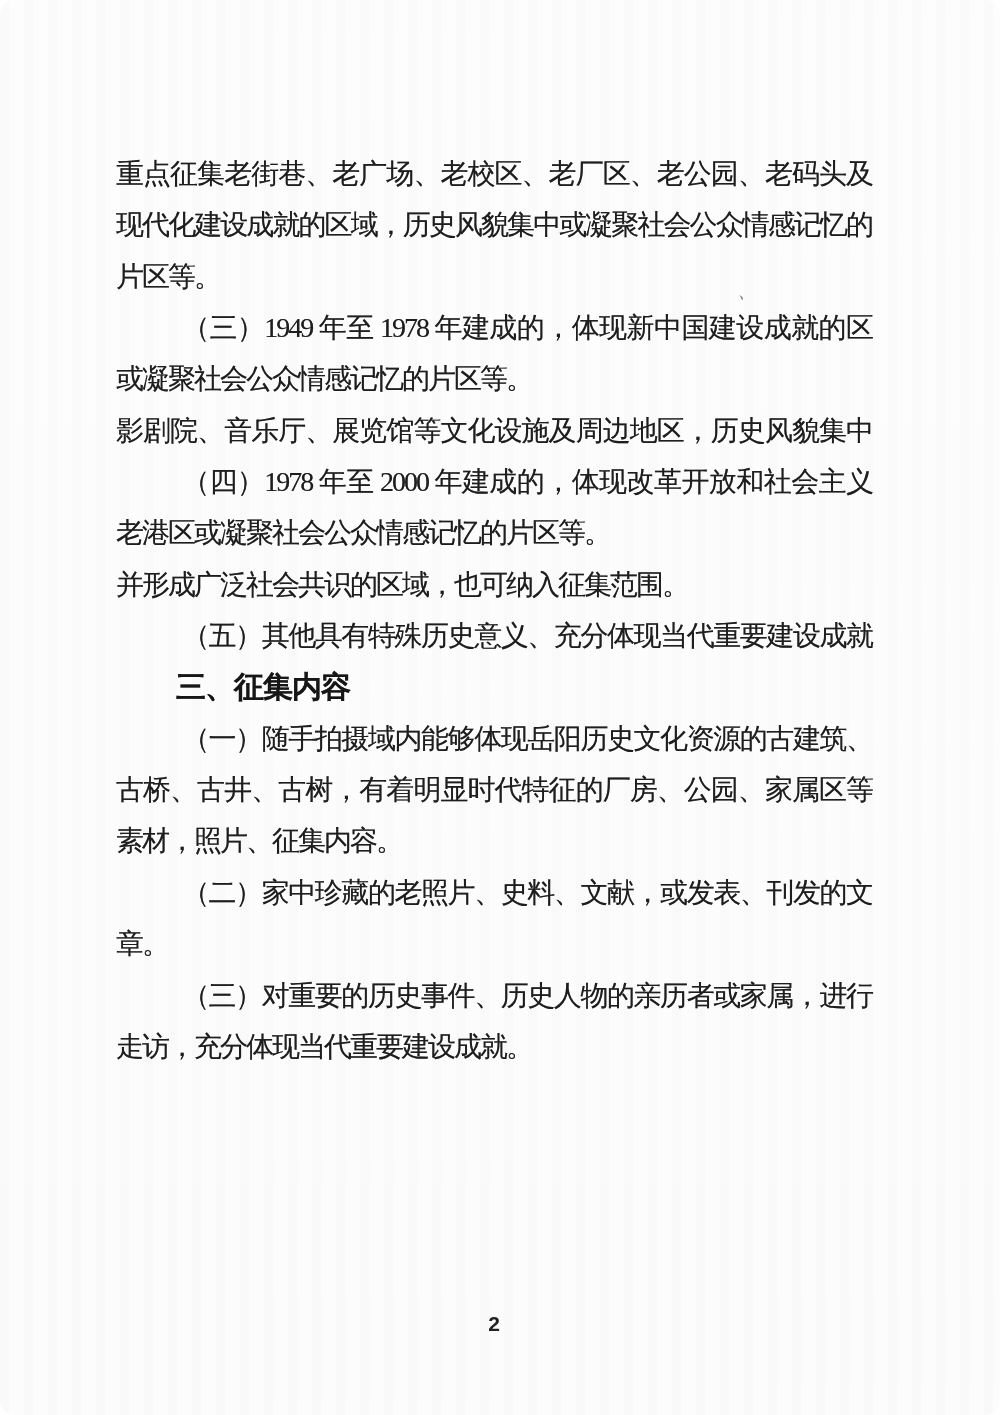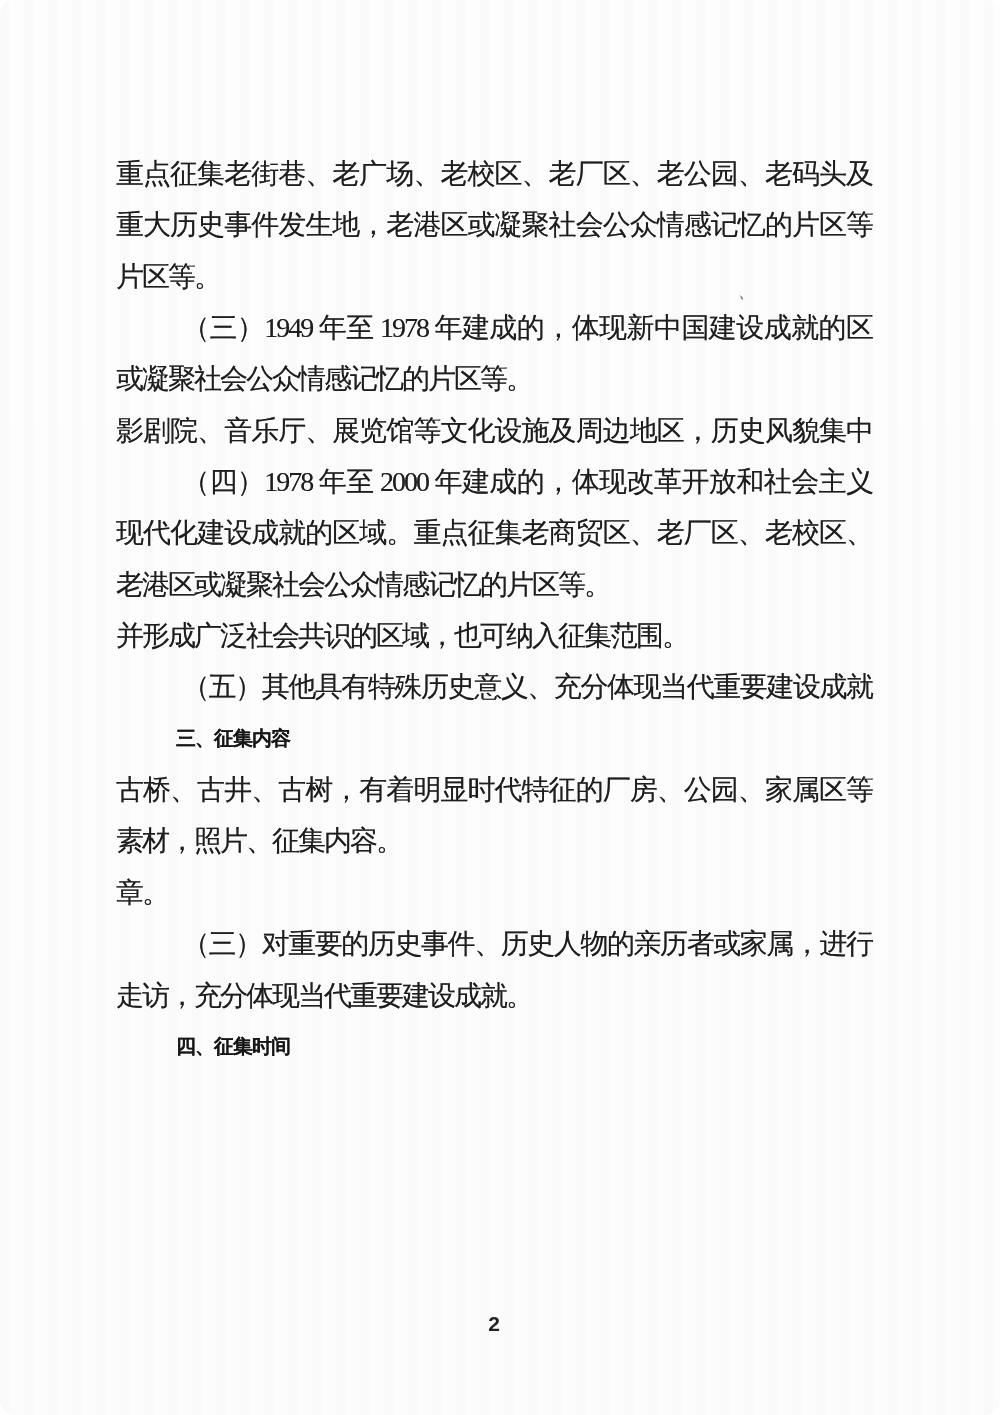--- a/index.html
+++ b/index.html
@@ -40,21 +40,21 @@
   .line.fill {
     white-space: normal;
     text-align-last: justify;
   }
 
   .line.indent { padding-left: 66px; }
 
   .line.heading {
     font-family: "Liberation Sans", "DejaVu Sans", sans-serif;
     font-weight: 700;
-    font-size: 20px;
+    font-size: 30px;
     letter-spacing: -1px;
     color: #161616;
     text-shadow: 0 0 0.6px rgba(20,20,20,0.7);
   }
   .line.heading.indent { padding-left: 60px; }
 
   .page-number {
     position: absolute;
     left: 116px;
     width: 756px;
@@ -77,36 +77,36 @@
     font-family: "DejaVu Sans", sans-serif;
   }
 </style>
 </head>
 <body>
 
 <div class="page">
 
   <div class="text-block">
     <div class="line fill">重点征集老街巷、老广场、老校区、老厂区、老公园、老码头及</div>
-    <div class="line fill">重大历史事件发生地，老港区或凝聚社会公众情感记忆的片区等</div>
+    <div class="line fill">现代化建设成就的区域，历史风貌集中或凝聚社会公众情感记忆的</div>
     <div class="line">片区等。</div>
     <div class="line fill indent">（三）1949 年至 1978 年建成的，体现新中国建设成就的区</div>
     <div class="line">或凝聚社会公众情感记忆的片区等。</div>
     <div class="line fill">影剧院、音乐厅、展览馆等文化设施及周边地区，历史风貌集中</div>
     <div class="line fill indent">（四）1978 年至 2000 年建成的，体现改革开放和社会主义</div>
-    <div class="line fill">现代化建设成就的区域。重点征集老商贸区、老厂区、老校区、</div>
     <div class="line">老港区或凝聚社会公众情感记忆的片区等。</div>
     <div class="line">并形成广泛社会共识的区域，也可纳入征集范围。</div>
     <div class="line fill indent">（五）其他具有特殊历史意义、充分体现当代重要建设成就</div>
     <div class="line heading indent">三、征集内容</div>
+    <div class="line fill indent">（一）随手拍摄域内能够体现岳阳历史文化资源的古建筑、</div>
     <div class="line fill">古桥、古井、古树，有着明显时代特征的厂房、公园、家属区等</div>
     <div class="line">素材，照片、征集内容。</div>
+    <div class="line fill indent">（二）家中珍藏的老照片、史料、文献，或发表、刊发的文</div>
     <div class="line">章。</div>
     <div class="line fill indent">（三）对重要的历史事件、历史人物的亲历者或家属，进行</div>
     <div class="line">走访，充分体现当代重要建设成就。</div>
-    <div class="line heading indent">四、征集时间</div>
   </div>
 
   <div class="scan-artifact">、</div>
 
   <div class="page-number">2</div>
 
 </div>
 
 </body></html>

